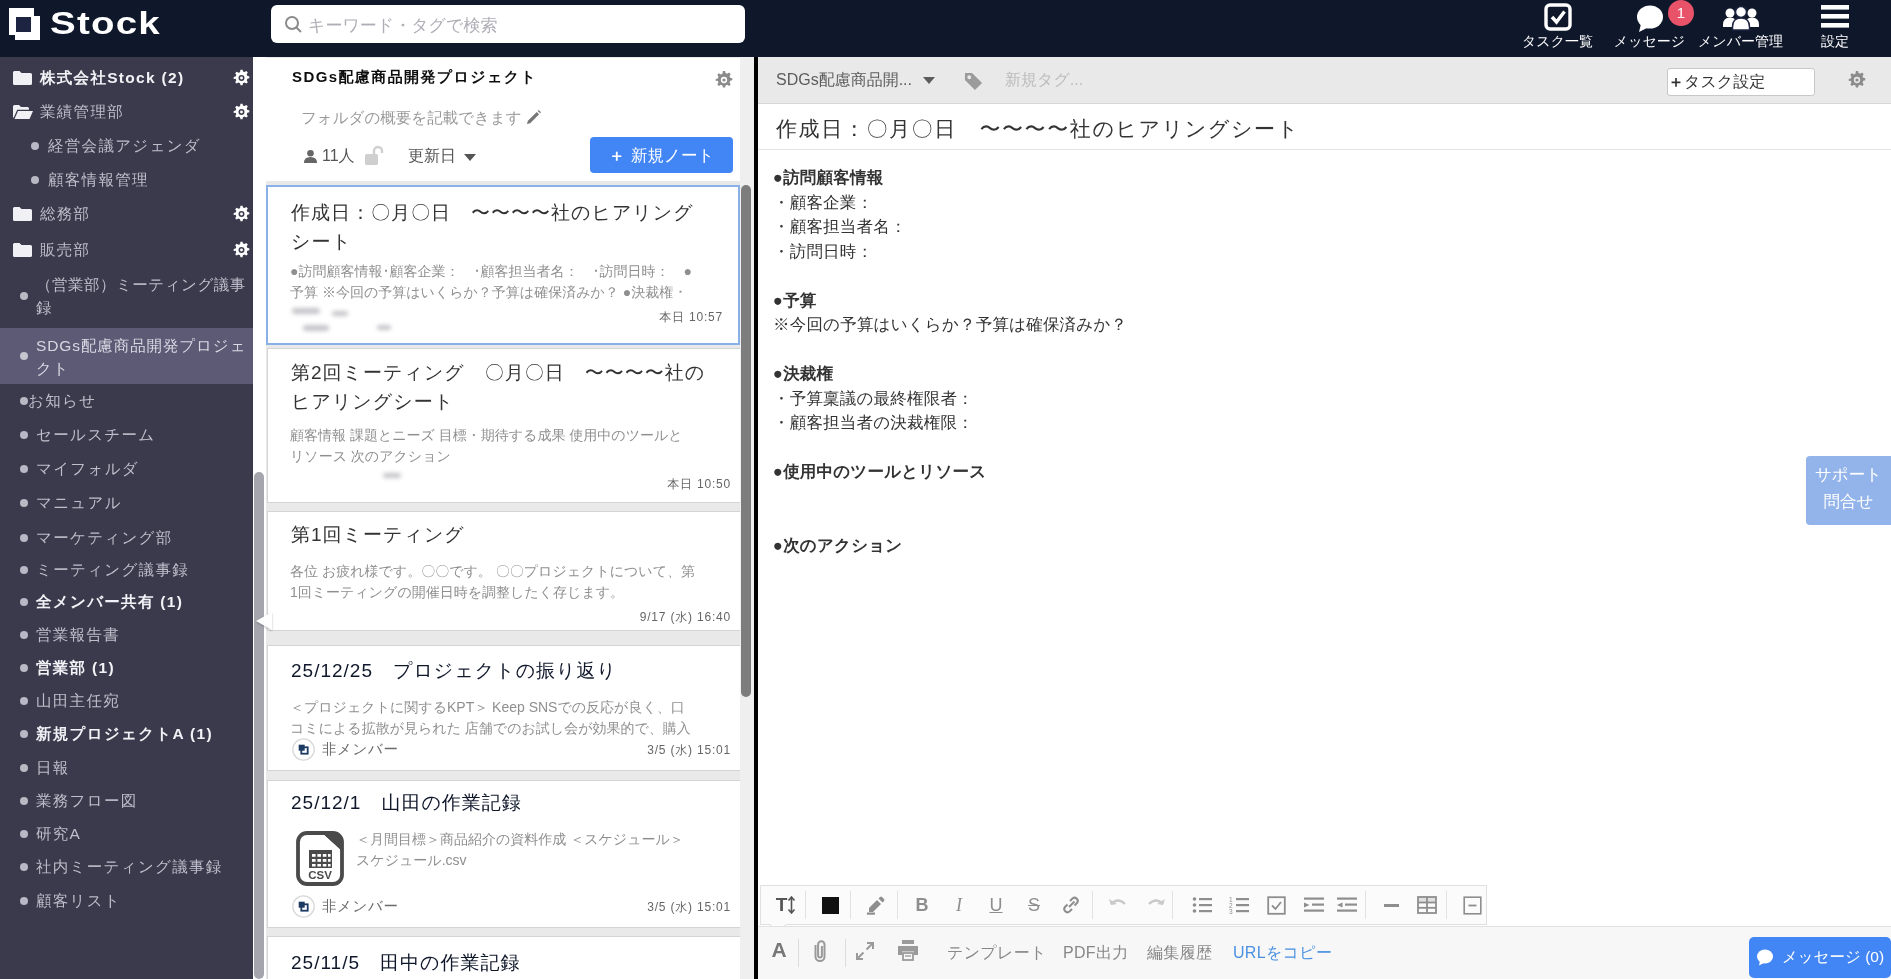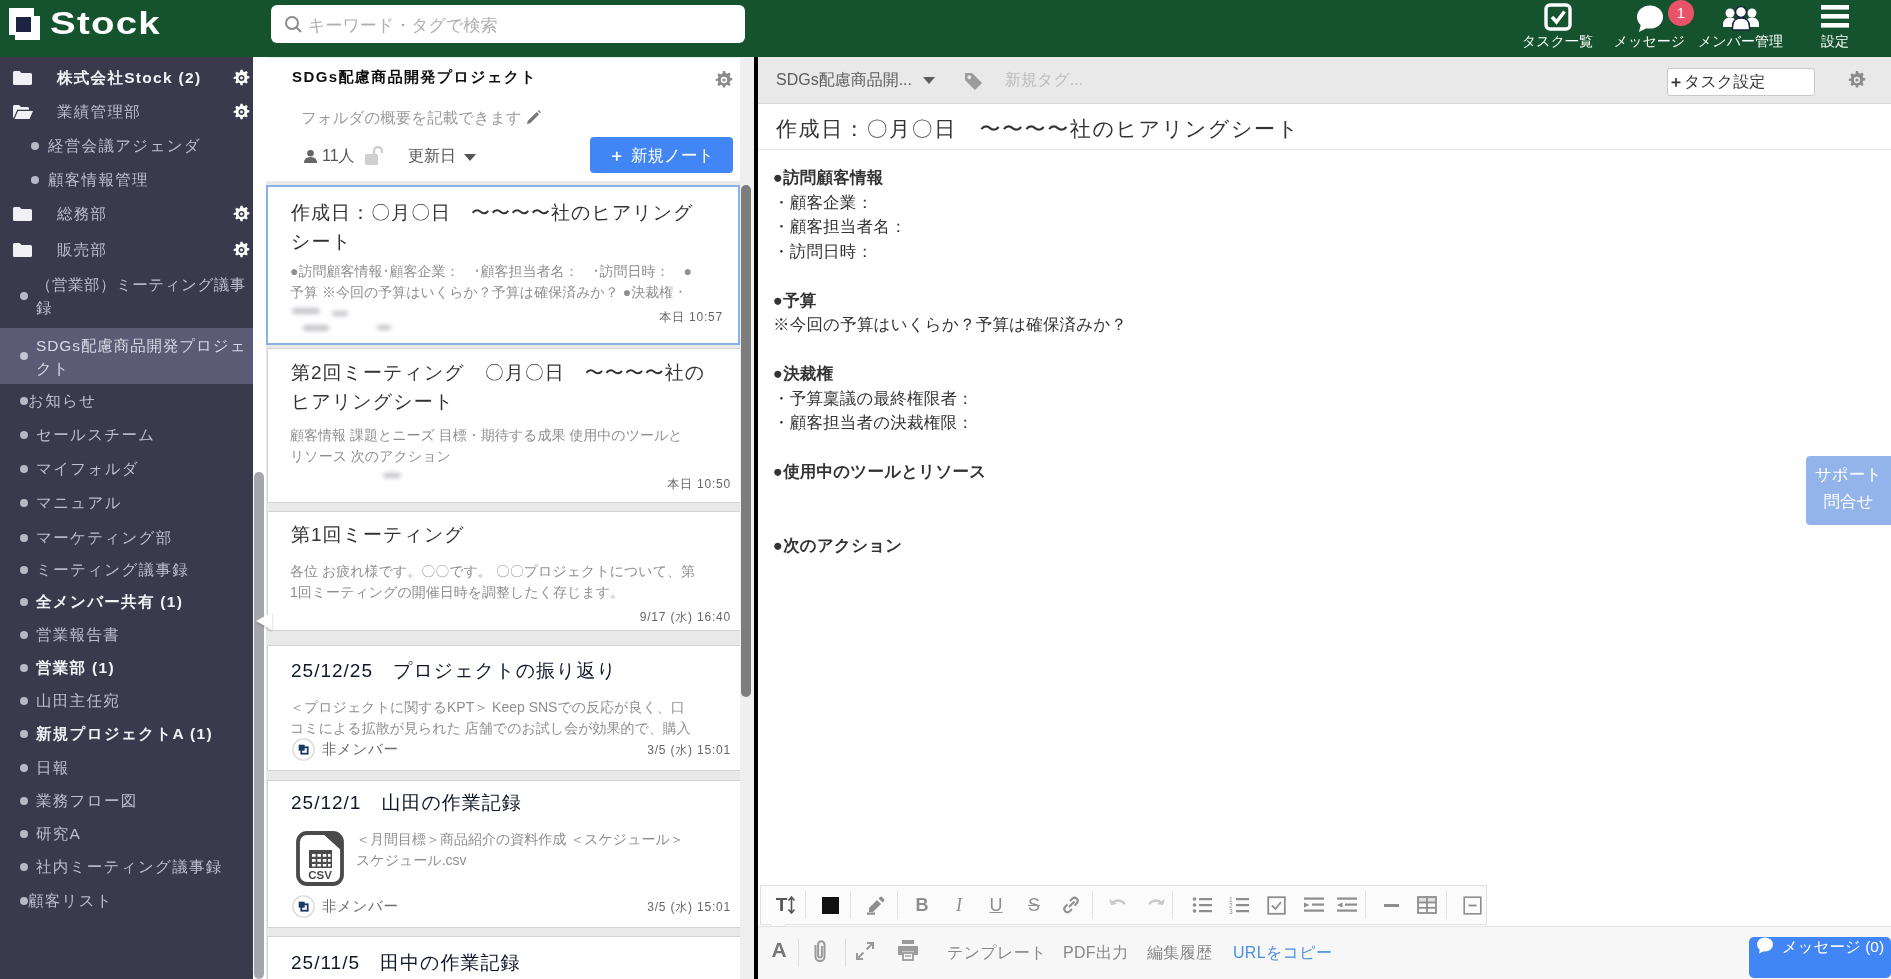--- a/index.html
+++ b/index.html
@@ -1,34 +1,34 @@
 <!DOCTYPE html>
 <html><head><meta charset="utf-8"><style>
 *{margin:0;padding:0;box-sizing:border-box}
 html,body{width:1891px;height:979px;overflow:hidden;background:#fff}
 body{font-family:"Liberation Sans",sans-serif;-webkit-font-smoothing:antialiased}
 #app{position:relative;width:1891px;height:979px;overflow:hidden}
 
-#top{position:absolute;left:0;top:0;width:1891px;height:57px;background:#14532d}
+#top{position:absolute;left:0;top:0;width:1891px;height:57px;background:#0f172a}
 #logo{position:absolute;left:0;top:0;width:230px;height:57px}
 #logo .sq1{position:absolute;left:9px;top:8px;width:25px;height:27px;background:#fff}
 #logo .sq2{position:absolute;left:15px;top:16px;width:25px;height:24px;background:#fff}
 #logo .sq3{position:absolute;left:16px;top:17px;width:15px;height:15px;background:#1c2441}
 #logo .word{position:absolute;left:50px;top:6px;font-size:31px;font-weight:bold;color:#fff;letter-spacing:1px;transform:scaleX(1.24);transform-origin:left center}
 #search{position:absolute;left:271px;top:5px;width:474px;height:38px;background:#fff;border-radius:6px}
 #search .mag{position:absolute;left:13px;top:10px}
 #search .ph{position:absolute;left:37px;top:9px;font-size:17px;color:#aeaeb6}
 .navit{position:absolute;top:0;height:57px;color:#fff;text-align:center}
 .navit .lbl{position:absolute;bottom:6px;left:50%;transform:translateX(-50%);font-size:14px;white-space:nowrap;color:#fff}
 .badge{position:absolute;width:26px;height:26px;border-radius:50%;background:#e8536a;color:#fff;font-size:15px;line-height:26px;text-align:center}
 
 #side{position:absolute;left:0;top:57px;width:253px;height:922px;background:#3b3a4d;overflow:hidden}
 .srow{position:absolute;left:0;width:253px;display:flex;align-items:center;color:#bfbeca;font-size:15.5px;letter-spacing:1.3px;white-space:nowrap}
 .srow.b{font-weight:bold;color:#f2f2f6}
-.srow .ftxt{margin-left:57px}
+.srow .ftxt{margin-left:40px}
 .bul{display:inline-block;width:8px;height:8px;border-radius:50%;background:#b9b8c4;flex:none}
 .gear{position:absolute;left:233px;top:50%;transform:translateY(-50%)}
 .fold{position:absolute;left:13px;top:50%;transform:translateY(-50%)}
 #selrow{position:absolute;left:0;top:271px;width:253px;height:56px;background:#5c5a75;color:#d9d8e2;font-size:15.5px;letter-spacing:1.3px}
 
 #gut{position:absolute;left:253px;top:57px;width:13px;height:922px;background:#fff}
 #sthumb{position:absolute;left:1px;top:415px;width:10px;height:507px;background:#a5a5ad;border-radius:5px}
 #coltri{position:absolute;left:256px;top:612px;width:0;height:0;border-top:9px solid transparent;border-bottom:9px solid transparent;border-right:16px solid #fff;filter:drop-shadow(0 1px 1px rgba(0,0,0,.25));z-index:5}
 
 #list{position:absolute;left:266px;top:57px;width:474px;height:922px;background:#e9e9e9}
@@ -55,21 +55,21 @@
 
 #fbar{position:absolute;left:2px;top:828px;width:727px;height:40px;background:#fbfbfb;border:1px solid #e0e0e0}
 #fnotch{position:absolute;left:14px;top:862px;width:12px;height:12px;background:#fbfbfb;border-right:1px solid #e0e0e0;border-bottom:1px solid #e0e0e0;transform:rotate(45deg)}
 .fdiv{position:absolute;top:5px;width:1px;height:28px;background:#e2e2e2}
 .fic{position:absolute;top:0;height:38px;display:flex;align-items:center;justify-content:center;color:#8e8e8e}
 
 #bbar{position:absolute;left:0;top:869px;width:1137px;height:53px;background:#f7f7f7;border-top:1px solid #e2e2e2}
 .bdiv{position:absolute;top:12px;width:1px;height:28px;background:#ddd}
 .bic{position:absolute;color:#999}
 .btxt{position:absolute;top:16px;font-size:16px;color:#888;letter-spacing:0.3px}
-#msgbtn{position:absolute;left:991px;top:10px;width:142px;height:41px;background:#4285f4;border-radius:5px;color:#fff;font-size:15.5px;display:flex;justify-content:center}
+#msgbtn{position:absolute;left:991px;top:10px;width:142px;height:41px;background:#4285f4;border-radius:5px;color:#fff;font-size:15.5px;display:flex;align-items:center;justify-content:center}
 
 #support{position:absolute;left:1806px;top:456px;width:85px;height:69px;background:#93b4ea;border-radius:4px 0 0 4px;color:#fff;font-size:16.5px;text-align:center;line-height:27px;padding-top:5px}
 .blur{position:absolute;background:rgba(150,150,158,.55);filter:blur(2px);border-radius:3px}
 </style></head><body>
 <div id="app">
 
 <div id="top">
   <div id="logo">
         <div class="sq1"></div>
         <div class="sq2"></div>
@@ -220,21 +220,21 @@
       <div class="srow" style="top:760px;height:34px">
         <span class="bul" style="margin-left:20px"></span>
         <span style="margin-left:8px">研究A</span>
       </div>
       <div class="srow" style="top:793px;height:34px">
         <span class="bul" style="margin-left:20px"></span>
         <span style="margin-left:8px">社内ミーティング議事録</span>
       </div>
       <div class="srow" style="top:827px;height:34px">
         <span class="bul" style="margin-left:20px"></span>
-        <span style="">顧客リスト</span>
+        <span style="margin-left:8px">顧客リスト</span>
       </div>
       <div class="srow" style="top:209px;height:60px">
         <span class="bul" style="margin-left:20px"></span>
         <span style="margin-left:8px;line-height:23px;white-space:normal;width:232px;letter-spacing:0.5px">（営業部）ミーティング議事<br>録</span>
       </div>
       <div id="selrow">
         <span class="bul" style="position:absolute;left:20px;top:24px;background:#c5c4cf"></span>
         <span style="position:absolute;left:36px;top:6px;line-height:23px;white-space:normal;width:222px;letter-spacing:0.9px">SDGs配慮商品開発プロジェ<br>クト</span>
       </div>
     </div>

